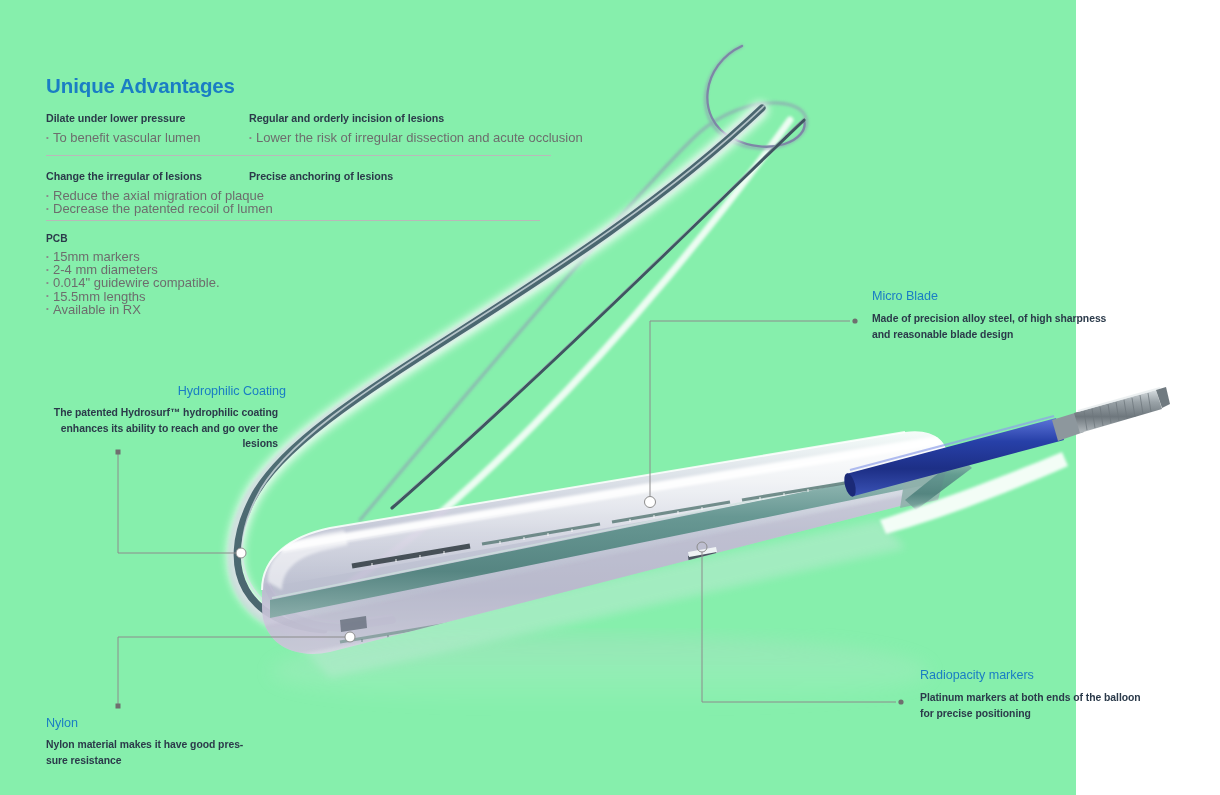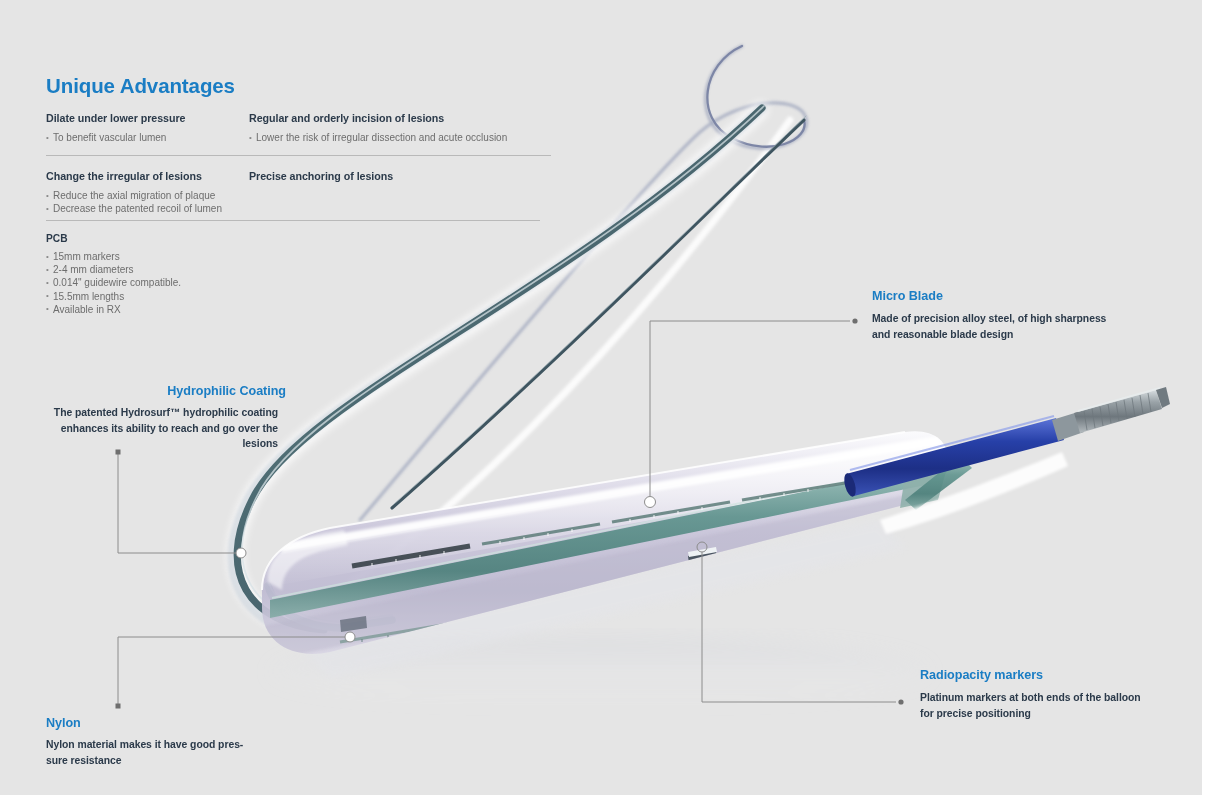--- a/index.html
+++ b/index.html
@@ -8,23 +8,23 @@
   html, body {
     width: 1220px;
     height: 795px;
     background: #ffffff;
     font-family: "Liberation Sans", sans-serif;
     overflow: hidden;
   }
 
   #page {
     position: relative;
-    width: 1202px;
+    width: 1076px;
     height: 795px;
-    background: #e5e5e5;
+    background: #86efac;
   }
 
   
   #artwork {
     position: absolute;
     left: 0; top: 0;
     width: 1220px; height: 795px;
     pointer-events: none;
   }
 
@@ -42,21 +42,21 @@
     font-size: 10.7px;
     font-weight: bold;
     letter-spacing: -0.05px;
     white-space: nowrap;
   }
 
   .adv-list { list-style: none; margin-top: 7px; }
 
   .adv-list li {
     color: #6d6d6d;
-    font-size: 10px;
+    font-size: 13px;
     line-height: 13.2px;
     white-space: nowrap;
     position: relative;
     padding-left: 7px;
   }
   .adv-list li::before {
     content: "•";
     position: absolute;
     left: 0; top: -0.5px;
     font-size: 8px;
@@ -65,21 +65,21 @@
 
   .rule {
     position: absolute;
     height: 0;
     border-top: 1px solid #b9b9b9;
   }
 
   .callout-title {
     color: #1a7dc4;
     font-size: 12.6px;
-    font-weight: bold;
+    font-weight: normal;
     letter-spacing: -0.05px;
     white-space: nowrap;
   }
   .callout-body {
     color: #2b3a4a;
     font-size: 10.4px;
     font-weight: bold;
     line-height: 15.5px;
     letter-spacing: -0.05px;
   }

